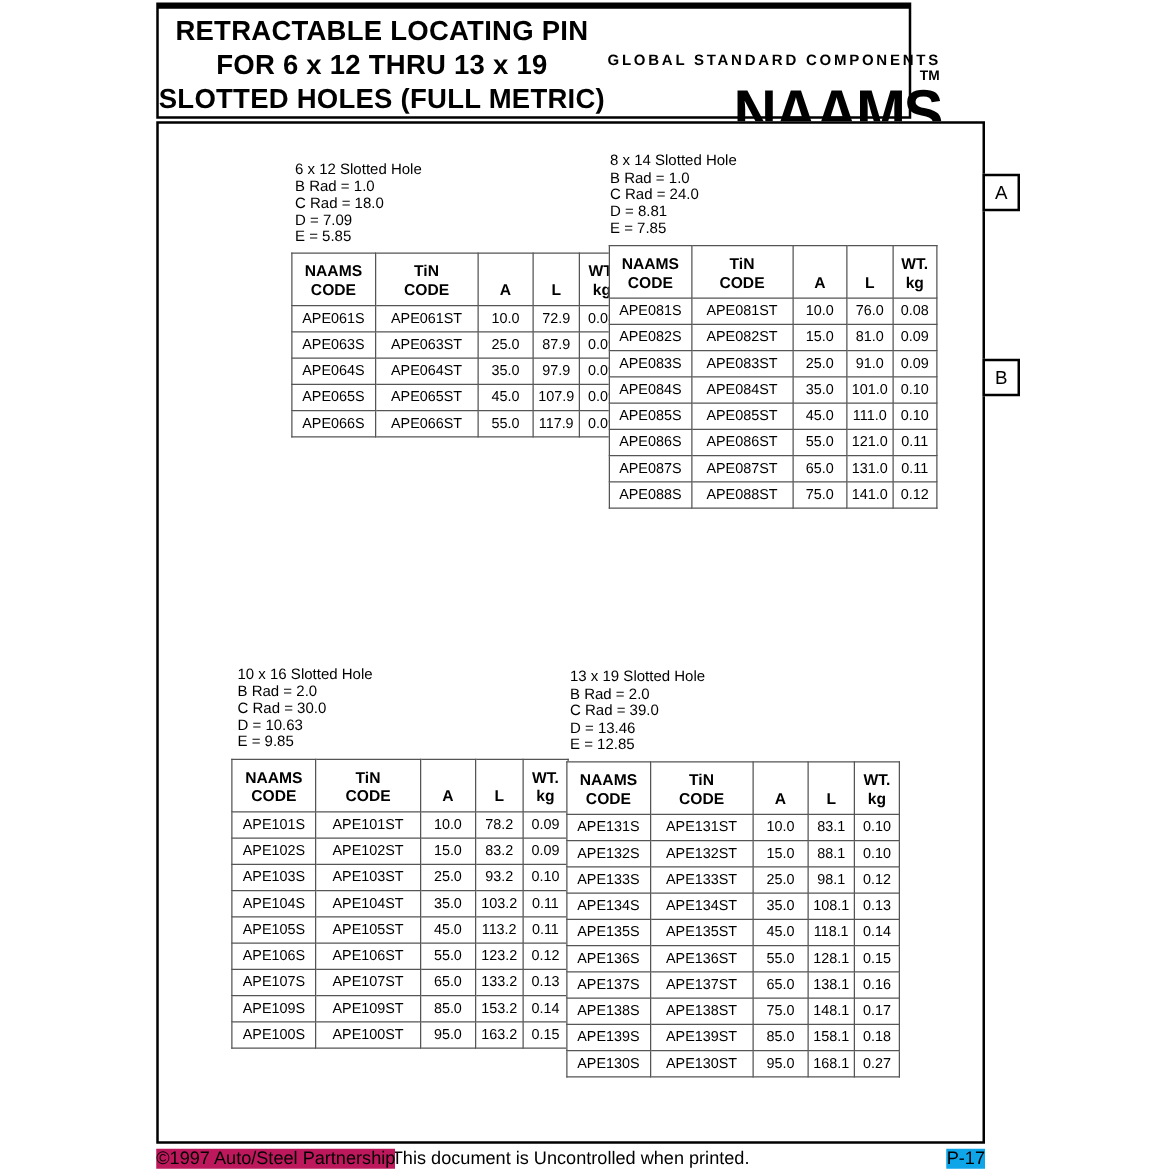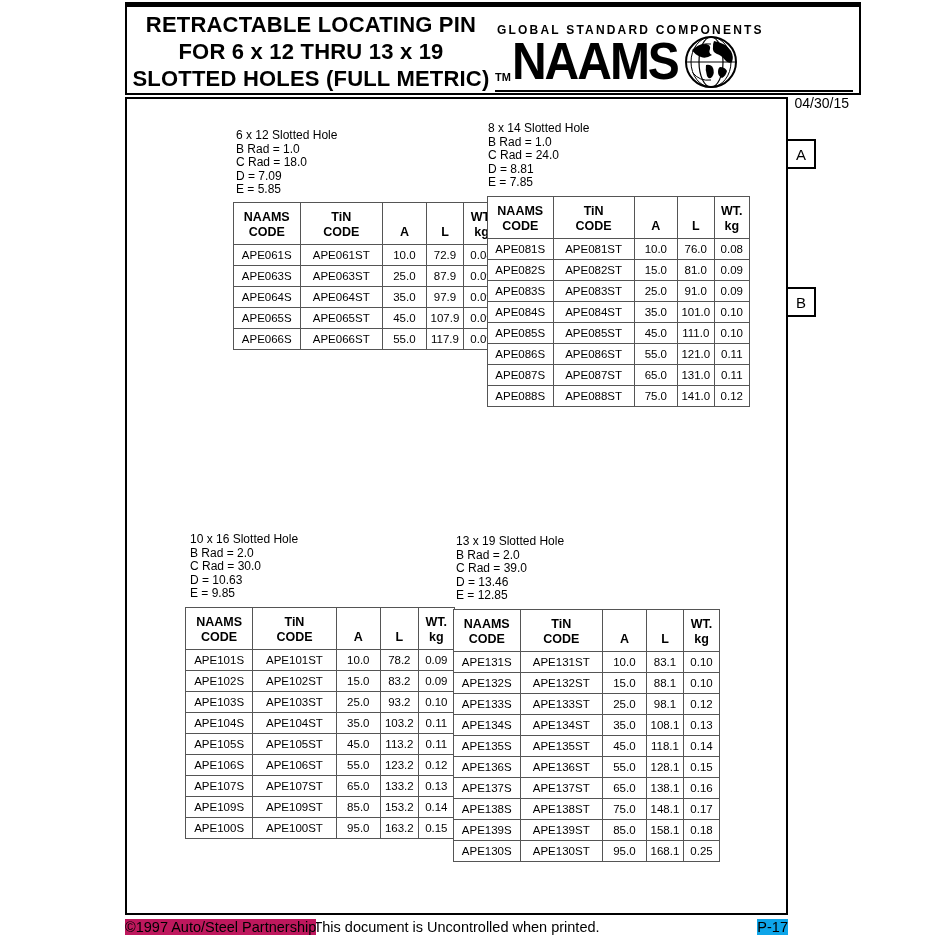--- a/index.html
+++ b/index.html
@@ -10,25 +10,24 @@
     width: 940px;
     height: 940px;
     background: #fff;
     overflow: hidden;
   }
 
   
   .header-box {
     position: absolute;
     left: 125px; top: 2px;
-    width: 736px; height: 93px;
+    width: 604px; height: 93px;
     border: 2px solid #000;
     border-top: 5px solid #000;
     display: flex;
-    align-items: center;
   }
   .title-block {
     width: 368px;
     display: flex;
     flex-direction: column;
     justify-content: center;
     align-items: center;
     padding-top: 2px;
   }
   .title-line {
@@ -48,20 +47,21 @@
     font-weight: bold;
     font-size: 12px;
     letter-spacing: 2.2px;
     white-space: nowrap;
     margin: 2px 0 0 2px;
   }
   .brand-row {
     display: flex;
     align-items: flex-end;
     height: 50px;
+    flex-direction: column;
   }
   .brand-tm {
     font-weight: bold;
     font-size: 11px;
     margin: 0 1px 4px 0;
   }
   .brand-logo-text {
     font-weight: bold;
     font-size: 48px;
     line-height: 46px;
@@ -556,21 +556,21 @@
             <td>APE139ST</td>
             <td>85.0</td>
             <td>158.1</td>
             <td>0.18</td>
           </tr>
           <tr>
             <td>APE130S</td>
             <td>APE130ST</td>
             <td>95.0</td>
             <td>168.1</td>
-            <td>0.25</td>
+            <td>0.27</td>
           </tr>
         </tbody>
     </table>
   </div>
 
   <div class="footer">
     <span class="center">This document is Uncontrolled when printed.</span>
     <span class="left">©1997 Auto/Steel Partnership</span>
     <span class="right">P-17</span>
   </div>

